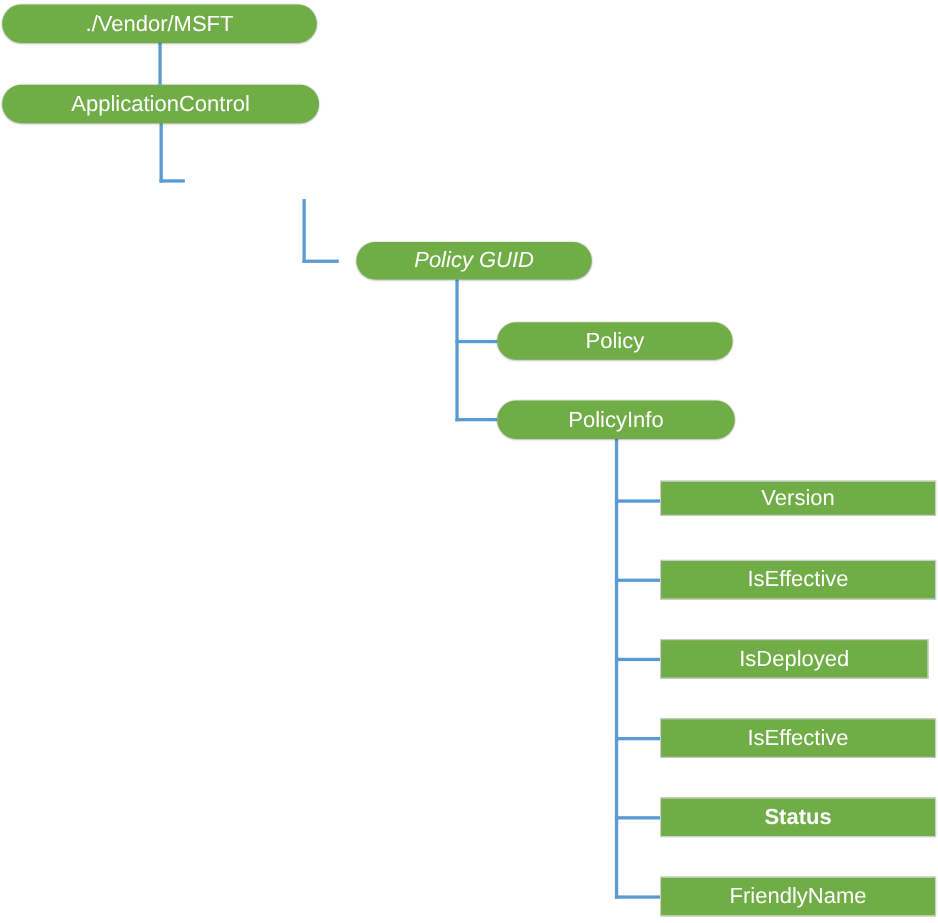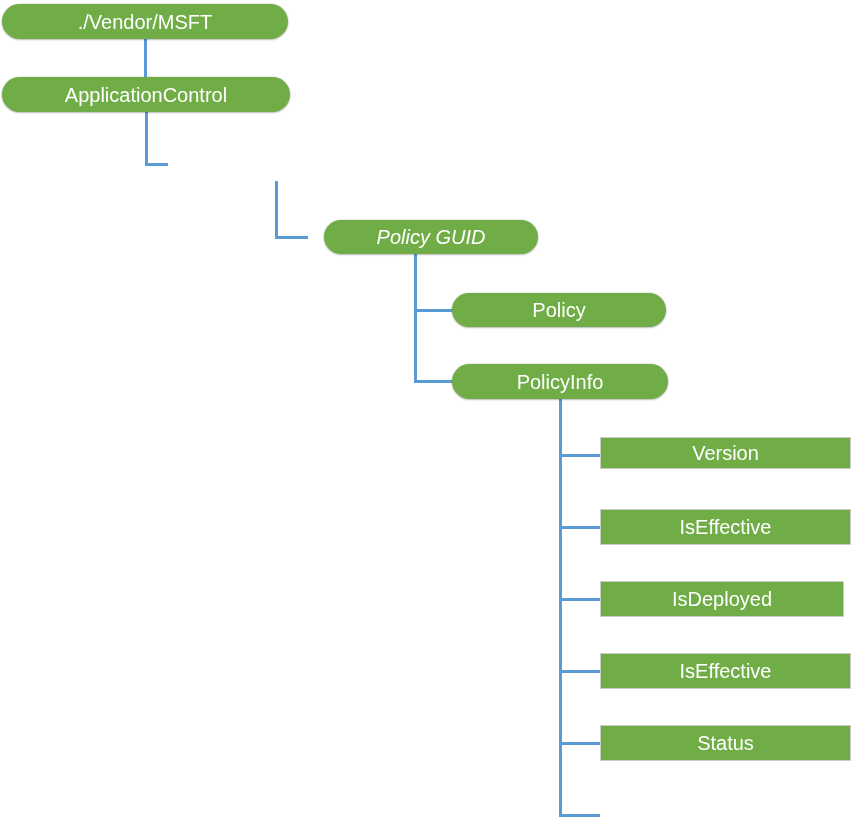--- a/index.html
+++ b/index.html
@@ -80,16 +80,19 @@
     </div>
     <div class="node rect" style="left: 600px; top: 509px; width: 251px; height: 36px;">
       <span>IsEffective</span>
     </div>
     <div class="node rect" style="left: 600px; top: 581px; width: 244px; height: 36px;">
       <span>IsDeployed</span>
     </div>
     <div class="node rect" style="left: 600px; top: 653px; width: 251px; height: 36px;">
       <span>IsEffective</span>
     </div>
-    <div class="node rect" style="left: 600px; top: 725px; width: 251px; height: 36px;">
+    <div class="node rect" style="left: 600px; top: 725px; width: 251px; height: 36px; font-weight: bold;">
       <span>Status</span>
+    </div>
+    <div class="node rect" style="left: 600px; top: 797px; width: 251px; height: 36px;">
+      <span>FriendlyName</span>
     </div>
   </div>
 
 </body></html>

